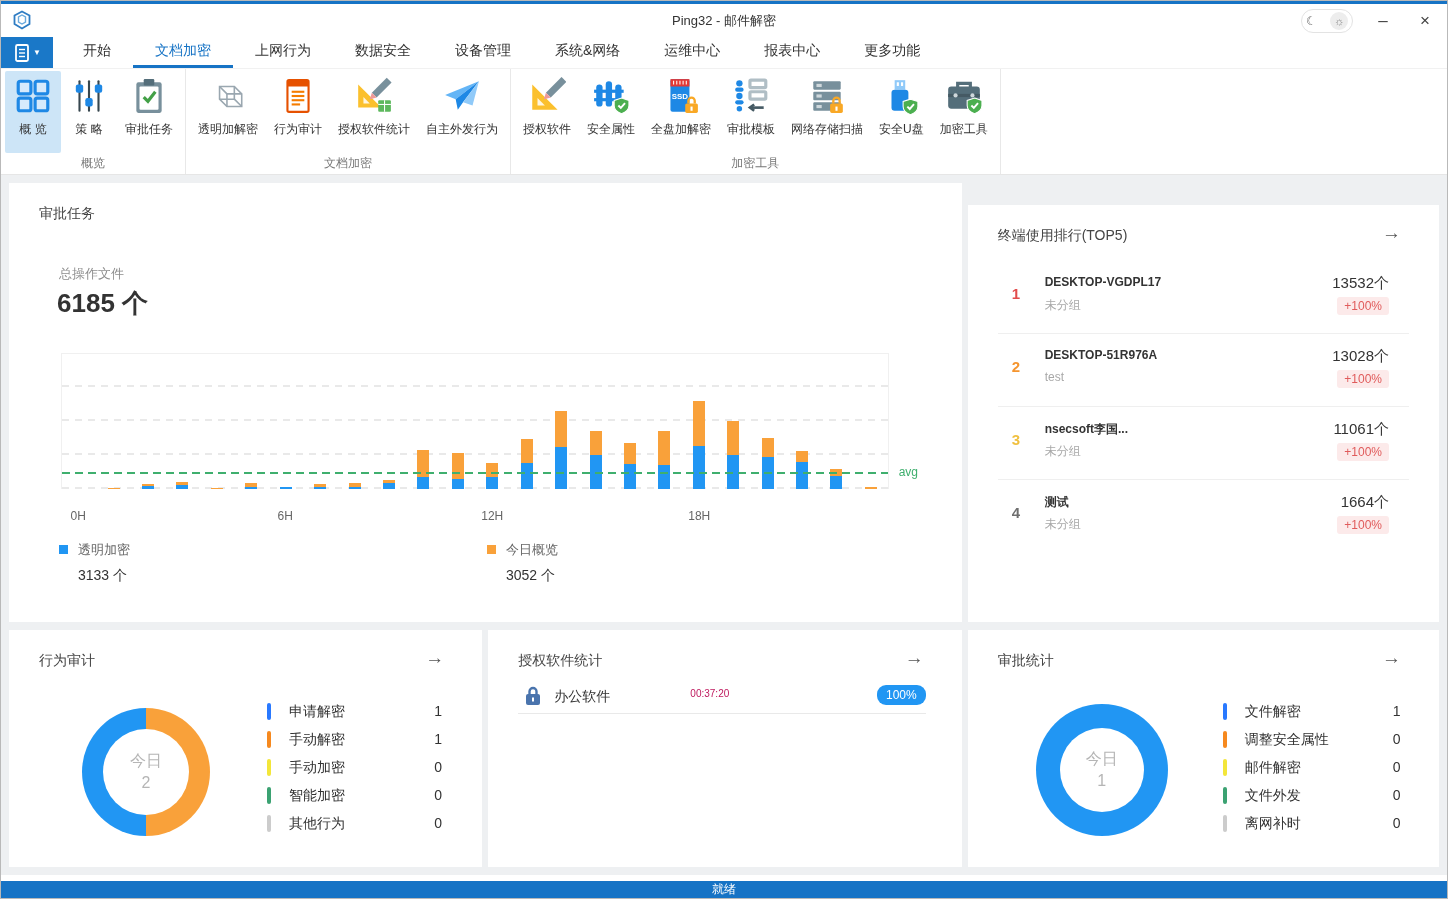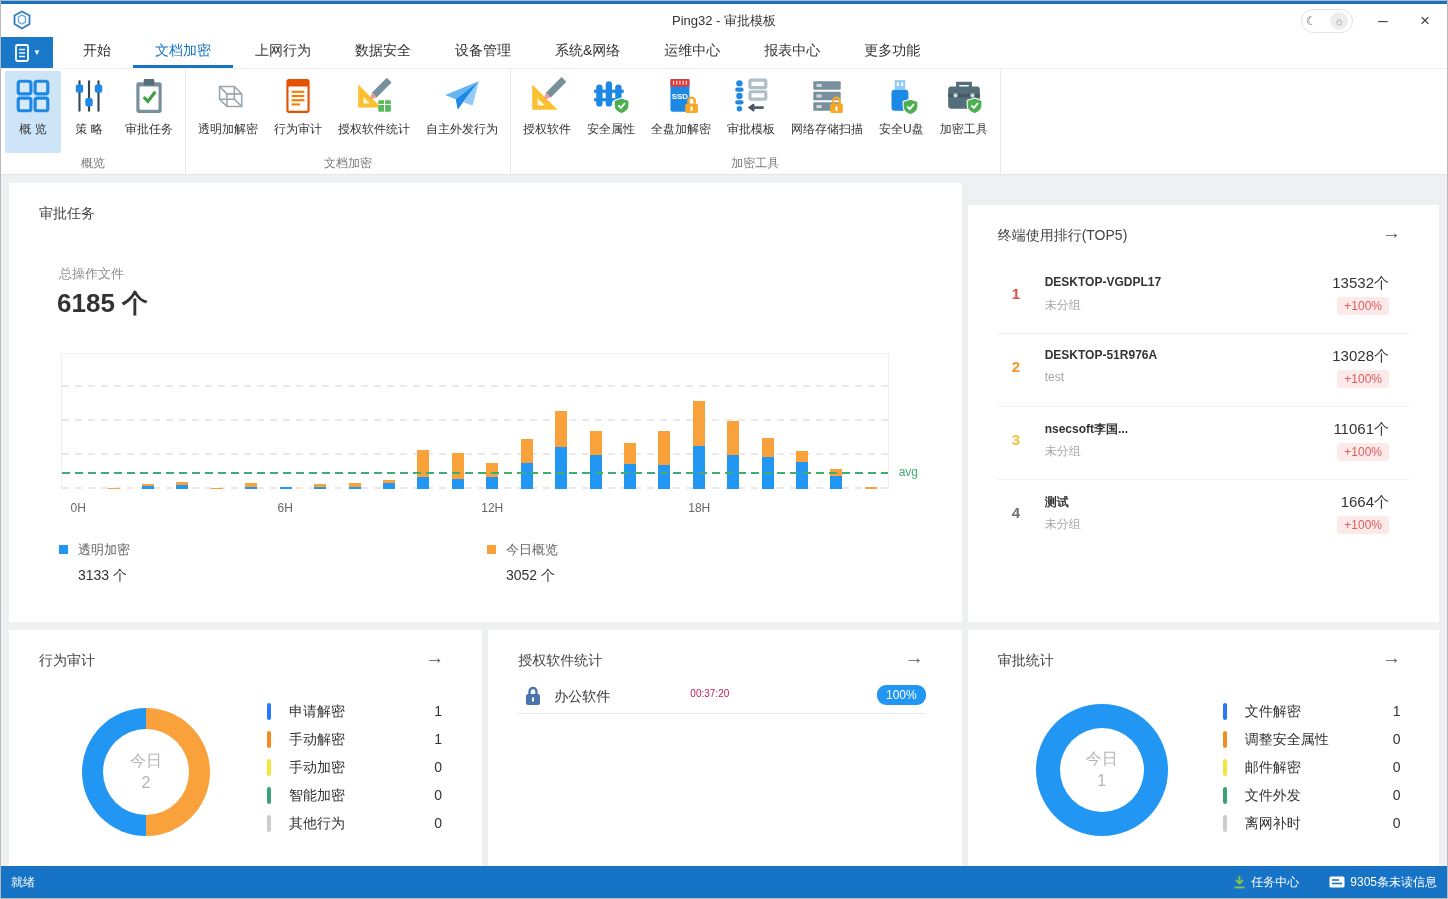--- a/index.html
+++ b/index.html
@@ -49,21 +49,21 @@
   .metric-label { position:absolute; top:82px; left:50px; font-size:13px; color:#8d8d8d; }
   .metric-value { position:absolute; top:103px; left:48px; font-size:26px; font-weight:bold; color:#333; }
 
   .chart { position:absolute; left:52px; top:170px; width:828px; height:136px; border:1px solid #f0f0f0; border-bottom:none; }
   .gridline { position:absolute; left:0; right:0; height:2px; background:repeating-linear-gradient(90deg,#e9e9e9 0 7px,transparent 7px 13px); }
   .avg-line { position:absolute; left:0; right:0; height:2px; background:repeating-linear-gradient(90deg,#3faf6e 0 8px,transparent 8px 13px); }
   .avg-label { position:absolute; right:-30px; font-size:12px; color:#3faf6e; transform:translateY(-7px); }
   .bars { position:absolute; inset:0; display:flex; align-items:flex-end; }
   .slot { flex:1; display:flex; justify-content:center; align-items:flex-end; height:100%; }
   .bar { width:12px; display:flex; flex-direction:column; justify-content:flex-end; }
-  .ticks { position:absolute; left:52px; top:318px; width:828px; height:16px; }
+  .ticks { position:absolute; left:52px; top:326px; width:828px; height:16px; }
   .tick { position:absolute; font-size:12px; color:#666; transform:translateX(-50%); }
   .ov-legend { position:absolute; top:358px; font-size:13px; }
   .ov-legend .sq { display:inline-block; width:9px; height:9px; margin-right:10px; }
   .ov-legend .name { color:#666; }
   .ov-legend .cnt { margin:8px 0 0 19px; font-size:14px; color:#333; }
 
   
   .top5-card { width:472px;margin-top:22px; }
   .top5-list { position:absolute; top:56px; left:30px; right:30px; }
   .top5-item { position:relative; height:73px; border-bottom:1px solid #efefef; }
@@ -96,37 +96,37 @@
   .sw-name { position:absolute; left:36px; top:8px; font-size:14px; color:#333; }
   .sw-time { position:absolute; left:172px; top:8px; font-size:10px; color:#be185d; }
   .sw-badge { position:absolute; right:0; top:5px; background:#2196f3; color:#fff; font-size:12px; border-radius:9px; padding:3px 9px; }
 
   .approval-card { width:472px; }
   .approval-card .donut { left:68px; top:74px; width:132px; height:132px; }
   .approval-card .donut-hole { left:24px; top:24px; width:84px; height:84px; }
   .approval-card .legend { left:255px; top:68px; width:178px; }
 
   
-  .statusbar { position:absolute; left:0; right:0; bottom:0; height:32px; background:#1673c5; color:#fff; font-size:12px; display:flex; align-items:center; padding:0 10px; }
+  .statusbar { position:absolute; left:0; right:0; bottom:0; height:17px; background:#1673c5; color:#fff; font-size:12px; display:flex; align-items:center; padding:0 10px;flex-direction:column; }
   .sb-right { margin-left:auto; display:flex; align-items:center; gap:8px; }
   .sb-item { display:flex; align-items:center; gap:5px; cursor:pointer; }
   .sb-gap { width:14px; }
 </style>
 </head>
 <body>
 
 <div class="window">
   <div class="topline"></div>
 
   <div class="titlebar">
     <svg class="app-logo" viewBox="0 0 20 20">
       <path d="M10 1.5 L17.5 5.5 V14 L10 18.5 L2.5 14 V5.5 Z" fill="none" stroke="#2e7cc3" stroke-width="1.8"></path>
       <path d="M10 5 L13.5 7 V12 L10 14 L6.5 12 V7 Z" fill="none" stroke="#6aa9dd" stroke-width="1.4"></path>
     </svg>
-    <div class="win-title">Ping32 - 审批模板</div>
+    <div class="win-title">Ping32 - 邮件解密</div>
     <div class="win-controls">
       <div class="theme-toggle">
         <span class="theme-moon">☾</span>
         <span class="theme-sun">☼</span>
       </div>
       <div class="btn-min">–</div>
       <div class="btn-close">×</div>
     </div>
   </div>
 

